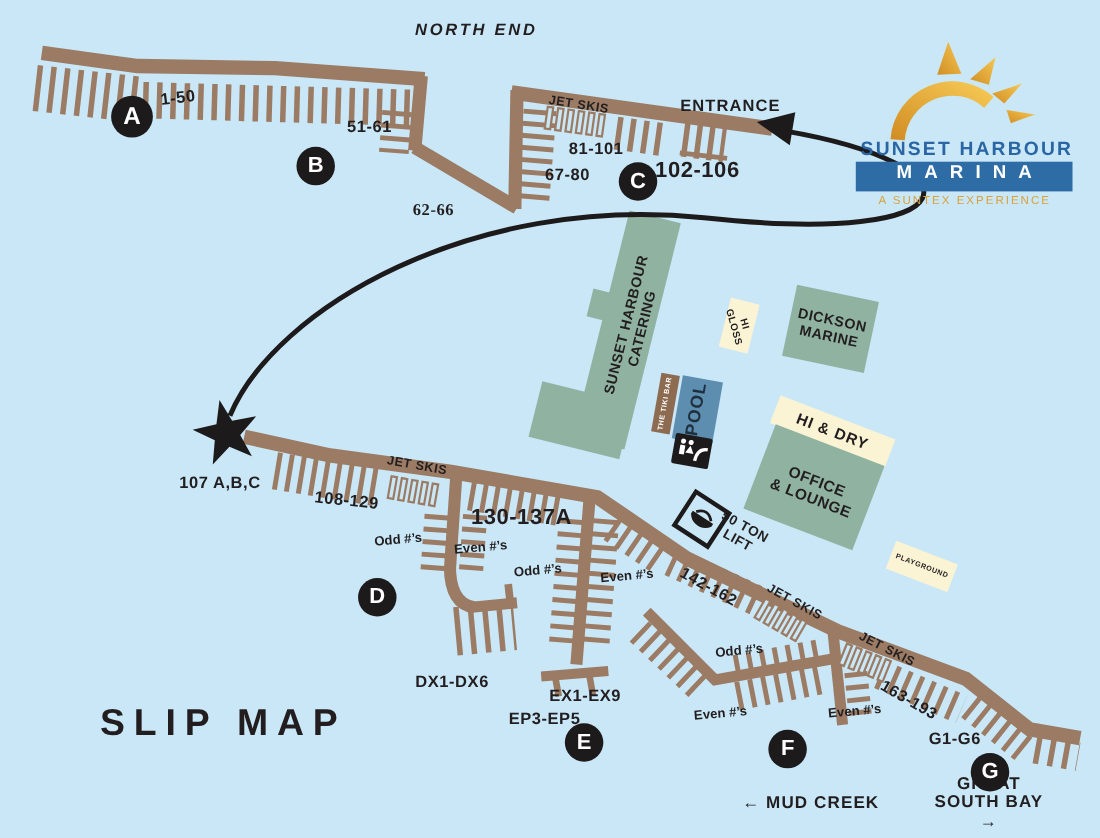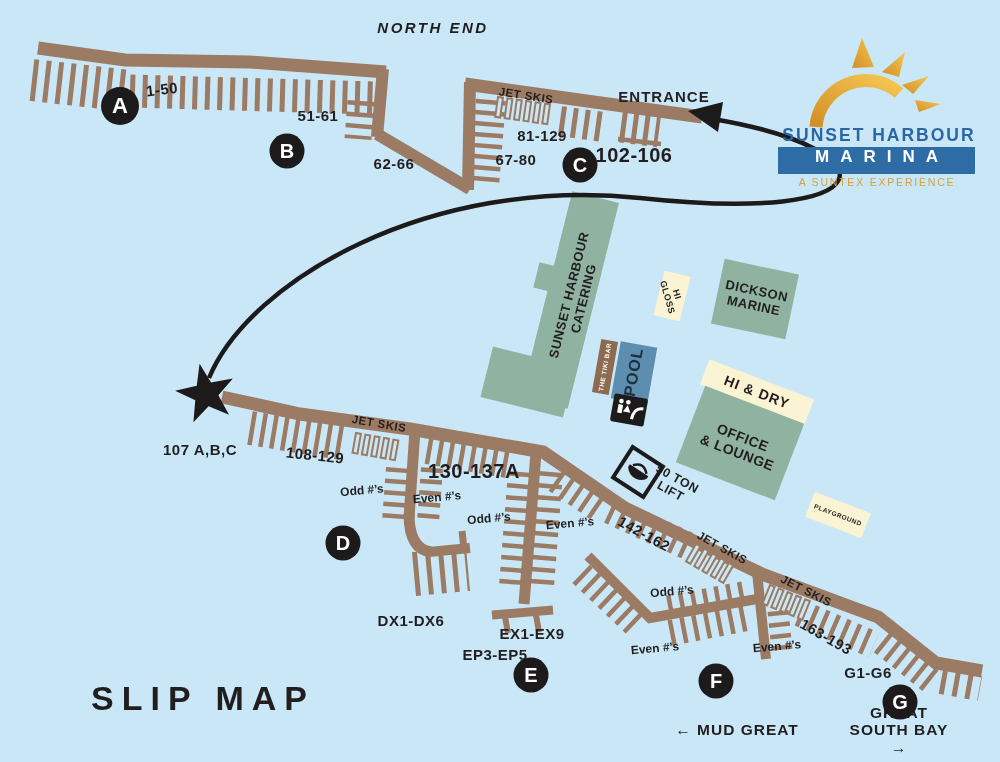--- a/index.html
+++ b/index.html
@@ -176,51 +176,51 @@
       <polygon fill="url(#gold)" points="862,38 852,68 874,67"></polygon>
       <polygon fill="url(#gold)" points="905,52 882,72 899,77"></polygon>
       <polygon fill="url(#gold)" points="929,76 902,85 913,94"></polygon>
       <polygon fill="url(#gold)" points="941,104 915,100 919,112"></polygon>
     </g>
   </svg>
 
   <div id="label-layer">
       <div class="map-label" style="font-size: 15px; letter-spacing: 2.5px; left: 433px; top: 28px; transform: translate(-50%, -50%) rotate(0deg); font-style: italic;">NORTH END</div>
       <div class="map-label" style="font-size: 15px; letter-spacing: 0.5px; left: 162px; top: 90px; transform: translate(-50%, -50%) rotate(-7deg);">1-50</div>
-      <div class="map-label" style="font-size: 15px; letter-spacing: 0.5px; left: 318px; top: 116px; transform: translate(-50%, -50%) rotate(0deg);">51-61</div>
-      <div class="map-label" style="font-size: 15px; letter-spacing: 0.5px; left: 394px; top: 164px; transform: translate(-50%, -50%) rotate(0deg);">62-66</div>
+      <div class="map-label" style="font-size: 15px; letter-spacing: 0.5px; left: 336px; top: 116px; transform: translate(-50%, -50%) rotate(0deg);">51-61</div>
+      <div class="map-label" style="font-size: 15px; letter-spacing: 0.5px; left: 394px; top: 192px; transform: translate(-50%, -50%) rotate(0deg); font-family: Liberation Serif, serif;">62-66</div>
       <div class="map-label" style="font-size: 11.5px; letter-spacing: 0.5px; left: 526px; top: 96px; transform: translate(-50%, -50%) rotate(9deg);">JET SKIS</div>
-      <div class="map-label" style="font-size: 15px; letter-spacing: 0.5px; left: 542px; top: 136px; transform: translate(-50%, -50%) rotate(0deg);">81-129</div>
+      <div class="map-label" style="font-size: 15px; letter-spacing: 0.5px; left: 542px; top: 136px; transform: translate(-50%, -50%) rotate(0deg);">81-101</div>
       <div class="map-label" style="font-size: 15px; letter-spacing: 0.5px; left: 516px; top: 160px; transform: translate(-50%, -50%) rotate(0deg);">67-80</div>
       <div class="map-label" style="font-size: 20px; letter-spacing: 0.5px; left: 634px; top: 155px; transform: translate(-50%, -50%) rotate(0deg);">102-106</div>
       <div class="map-label" style="font-size: 15px; letter-spacing: 1px; left: 664px; top: 97px; transform: translate(-50%, -50%) rotate(0deg);">ENTRANCE</div>
-      <div class="map-label" style="font-size: 15px; letter-spacing: 0.5px; left: 200px; top: 450px; transform: translate(-50%, -50%) rotate(0deg);">107 A,B,C</div>
+      <div class="map-label" style="font-size: 15px; letter-spacing: 0.5px; left: 200px; top: 440px; transform: translate(-50%, -50%) rotate(0deg);">107 A,B,C</div>
       <div class="map-label" style="font-size: 15px; letter-spacing: 0.5px; left: 315px; top: 456px; transform: translate(-50%, -50%) rotate(6deg);">108-129</div>
       <div class="map-label" style="font-size: 11.5px; letter-spacing: 0.5px; left: 379px; top: 424px; transform: translate(-50%, -50%) rotate(10deg);">JET SKIS</div>
       <div class="map-label" style="font-size: 12px; letter-spacing: 0px; left: 362px; top: 491px; transform: translate(-50%, -50%) rotate(-5deg);">Odd #’s</div>
       <div class="map-label" style="font-size: 12px; letter-spacing: 0px; left: 437px; top: 498px; transform: translate(-50%, -50%) rotate(-5deg);">Even #’s</div>
       <div class="map-label" style="font-size: 20px; letter-spacing: 0.5px; left: 474px; top: 471px; transform: translate(-50%, -50%) rotate(0deg);">130-137A</div>
       <div class="map-label" style="font-size: 12px; letter-spacing: 0px; left: 489px; top: 519px; transform: translate(-50%, -50%) rotate(-5deg);">Odd #’s</div>
       <div class="map-label" style="font-size: 12px; letter-spacing: 0px; left: 570px; top: 524px; transform: translate(-50%, -50%) rotate(-5deg);">Even #’s</div>
       <div class="map-label" style="font-size: 15px; letter-spacing: 0.5px; left: 411px; top: 621px; transform: translate(-50%, -50%) rotate(0deg);">DX1-DX6</div>
       <div class="map-label" style="font-size: 15px; letter-spacing: 0.5px; left: 532px; top: 634px; transform: translate(-50%, -50%) rotate(0deg);">EX1-EX9</div>
       <div class="map-label" style="font-size: 15px; letter-spacing: 0.5px; left: 495px; top: 655px; transform: translate(-50%, -50%) rotate(0deg);">EP3-EP5</div>
       <div class="map-label" style="font-size: 12.5px; letter-spacing: 0.5px; left: 674px; top: 485px; transform: translate(-50%, -50%) rotate(29deg);">50 TON
 LIFT</div>
       <div class="map-label" style="font-size: 14.5px; letter-spacing: 0.5px; left: 644px; top: 534px; transform: translate(-50%, -50%) rotate(29deg);">142-162</div>
       <div class="map-label" style="font-size: 11.5px; letter-spacing: 0.5px; left: 722px; top: 548px; transform: translate(-50%, -50%) rotate(29deg);">JET SKIS</div>
       <div class="map-label" style="font-size: 11.5px; letter-spacing: 0.5px; left: 806px; top: 591px; transform: translate(-50%, -50%) rotate(27deg);">JET SKIS</div>
       <div class="map-label" style="font-size: 12px; letter-spacing: 0px; left: 672px; top: 592px; transform: translate(-50%, -50%) rotate(-5deg);">Odd #’s</div>
       <div class="map-label" style="font-size: 12px; letter-spacing: 0px; left: 655px; top: 649px; transform: translate(-50%, -50%) rotate(-5deg);">Even #’s</div>
       <div class="map-label" style="font-size: 12px; letter-spacing: 0px; left: 777px; top: 647px; transform: translate(-50%, -50%) rotate(-5deg);">Even #’s</div>
       <div class="map-label" style="font-size: 14.5px; letter-spacing: 0.5px; left: 826px; top: 637px; transform: translate(-50%, -50%) rotate(30deg);">163-193</div>
       <div class="map-label" style="font-size: 15px; letter-spacing: 0.5px; left: 868px; top: 673px; transform: translate(-50%, -50%) rotate(0deg);">G1-G6</div>
-      <div class="map-label" style="font-size: 15.5px; letter-spacing: 1px; left: 737px; top: 730px; transform: translate(-50%, -50%) rotate(0deg);">← MUD  GREAT</div>
+      <div class="map-label" style="font-size: 15.5px; letter-spacing: 1px; left: 737px; top: 730px; transform: translate(-50%, -50%) rotate(0deg);">← MUD  CREEK</div>
       <div class="map-label" style="font-size: 15.5px; letter-spacing: 1px; left: 899px; top: 730px; transform: translate(-50%, -50%) rotate(0deg);">GREAT SOUTH BAY →</div>
-      <div class="map-label" style="font-size: 34px; letter-spacing: 8px; left: 203px; top: 698px; transform: translate(-50%, -50%) rotate(0deg);">SLIP MAP</div>
+      <div class="map-label" style="font-size: 34px; letter-spacing: 8px; left: 203px; top: 657px; transform: translate(-50%, -50%) rotate(0deg);">SLIP MAP</div>
     </div>
 
   <div id="badge-layer">
       <div class="badge" style="width: 38px; height: 38px; font-size: 22px; left: 120px; top: 106px; transform: translate(-50%, -50%) rotate(0deg);">A</div>
       <div class="badge" style="width: 35px; height: 35px; font-size: 20px; left: 287px; top: 151px; transform: translate(-50%, -50%) rotate(0deg);">B</div>
       <div class="badge" style="width: 35px; height: 35px; font-size: 20px; left: 580px; top: 165px; transform: translate(-50%, -50%) rotate(0deg);">C</div>
       <div class="badge" style="width: 35px; height: 35px; font-size: 20px; left: 343px; top: 543px; transform: translate(-50%, -50%) rotate(0deg);">D</div>
       <div class="badge" style="width: 35px; height: 35px; font-size: 20px; left: 531px; top: 675px; transform: translate(-50%, -50%) rotate(0deg);">E</div>
       <div class="badge" style="width: 35px; height: 35px; font-size: 20px; left: 716px; top: 681px; transform: translate(-50%, -50%) rotate(0deg);">F</div>
       <div class="badge" style="width: 35px; height: 35px; font-size: 20px; left: 900px; top: 702px; transform: translate(-50%, -50%) rotate(0deg);">G</div>

